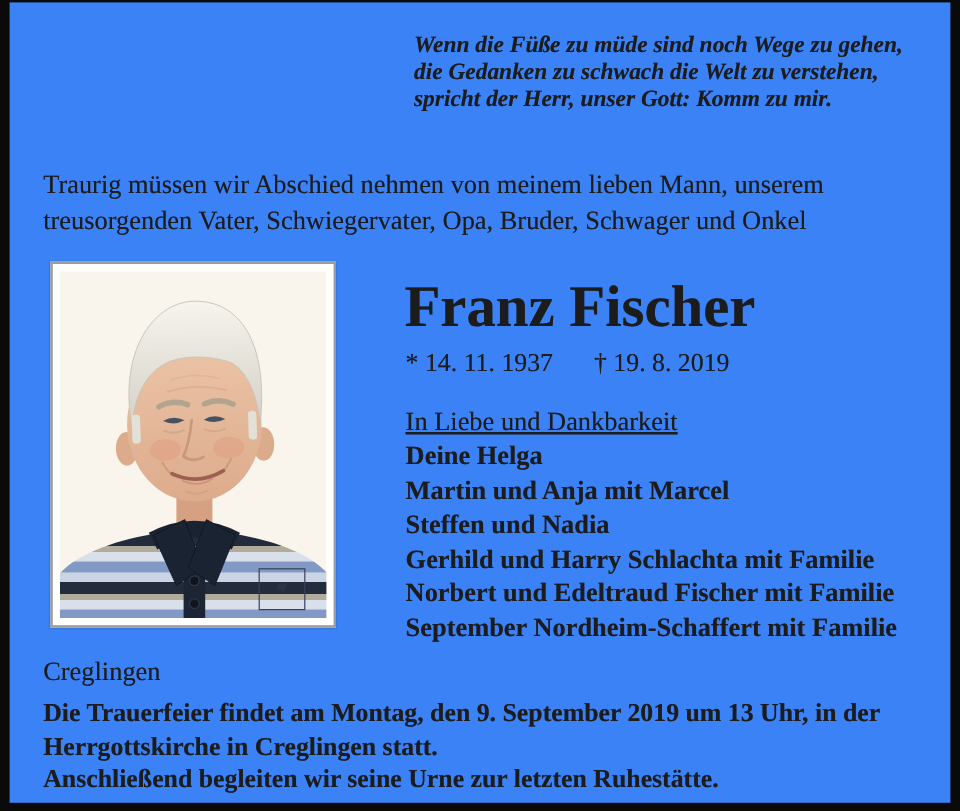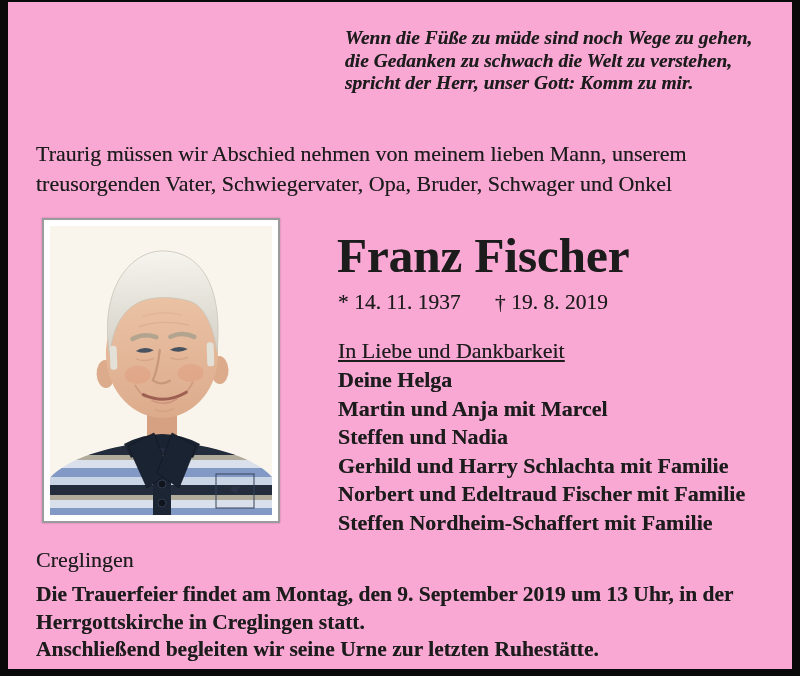--- a/index.html
+++ b/index.html
@@ -5,21 +5,21 @@
   html, body { margin: 0; padding: 0; }
   body {
     width: 800px; height: 676px;
     background: #ffffff;
     font-family: "Liberation Serif", "DejaVu Serif", serif;
     color: #1c1c1c;
     position: relative;
     overflow: hidden;
     text-shadow: 0 0 0.5px rgba(20,20,20,0.55); 
   }
-  .page { position: absolute; inset: 0; background: #f9a8d4; }
+  .page { position: absolute; inset: 0; background: #3b82f6; }
 
   
   .edge { position: absolute; background: #0a0a0a; text-shadow: none; }
   .edge-left   { left: 0; top: 0; width: 8px; height: 676px; }
   .edge-right  { right: 0; top: 0; width: 8px; height: 676px; }
   .edge-bottom { left: 0; bottom: 0; width: 800px; height: 7px; }
   .edge-top    { left: 0; top: 0; width: 800px; height: 2px; }
 
   .verse {
     position: absolute; left: 345px; top: 27px;
@@ -173,21 +173,21 @@
   </div>
 
   <div class="closing-heading">In Liebe und Dankbarkeit</div>
 
   <div class="mourners">
     <div>Deine Helga</div>
     <div>Martin und Anja mit Marcel</div>
     <div>Steffen und Nadia</div>
     <div>Gerhild und Harry Schlachta mit Familie</div>
     <div>Norbert und Edeltraud Fischer mit Familie</div>
-    <div>Steffen Nordheim-Schaffert mit Familie</div>
+    <div>September Nordheim-Schaffert mit Familie</div>
   </div>
 
   <div class="city">Creglingen</div>
 
   <div class="funeral">
     <div>Die Trauerfeier findet am Montag, den 9. September 2019 um 13 Uhr, in der</div>
     <div>Herrgottskirche in Creglingen statt.</div>
     <div>Anschließend begleiten wir seine Urne zur letzten Ruhestätte.</div>
   </div>
 

